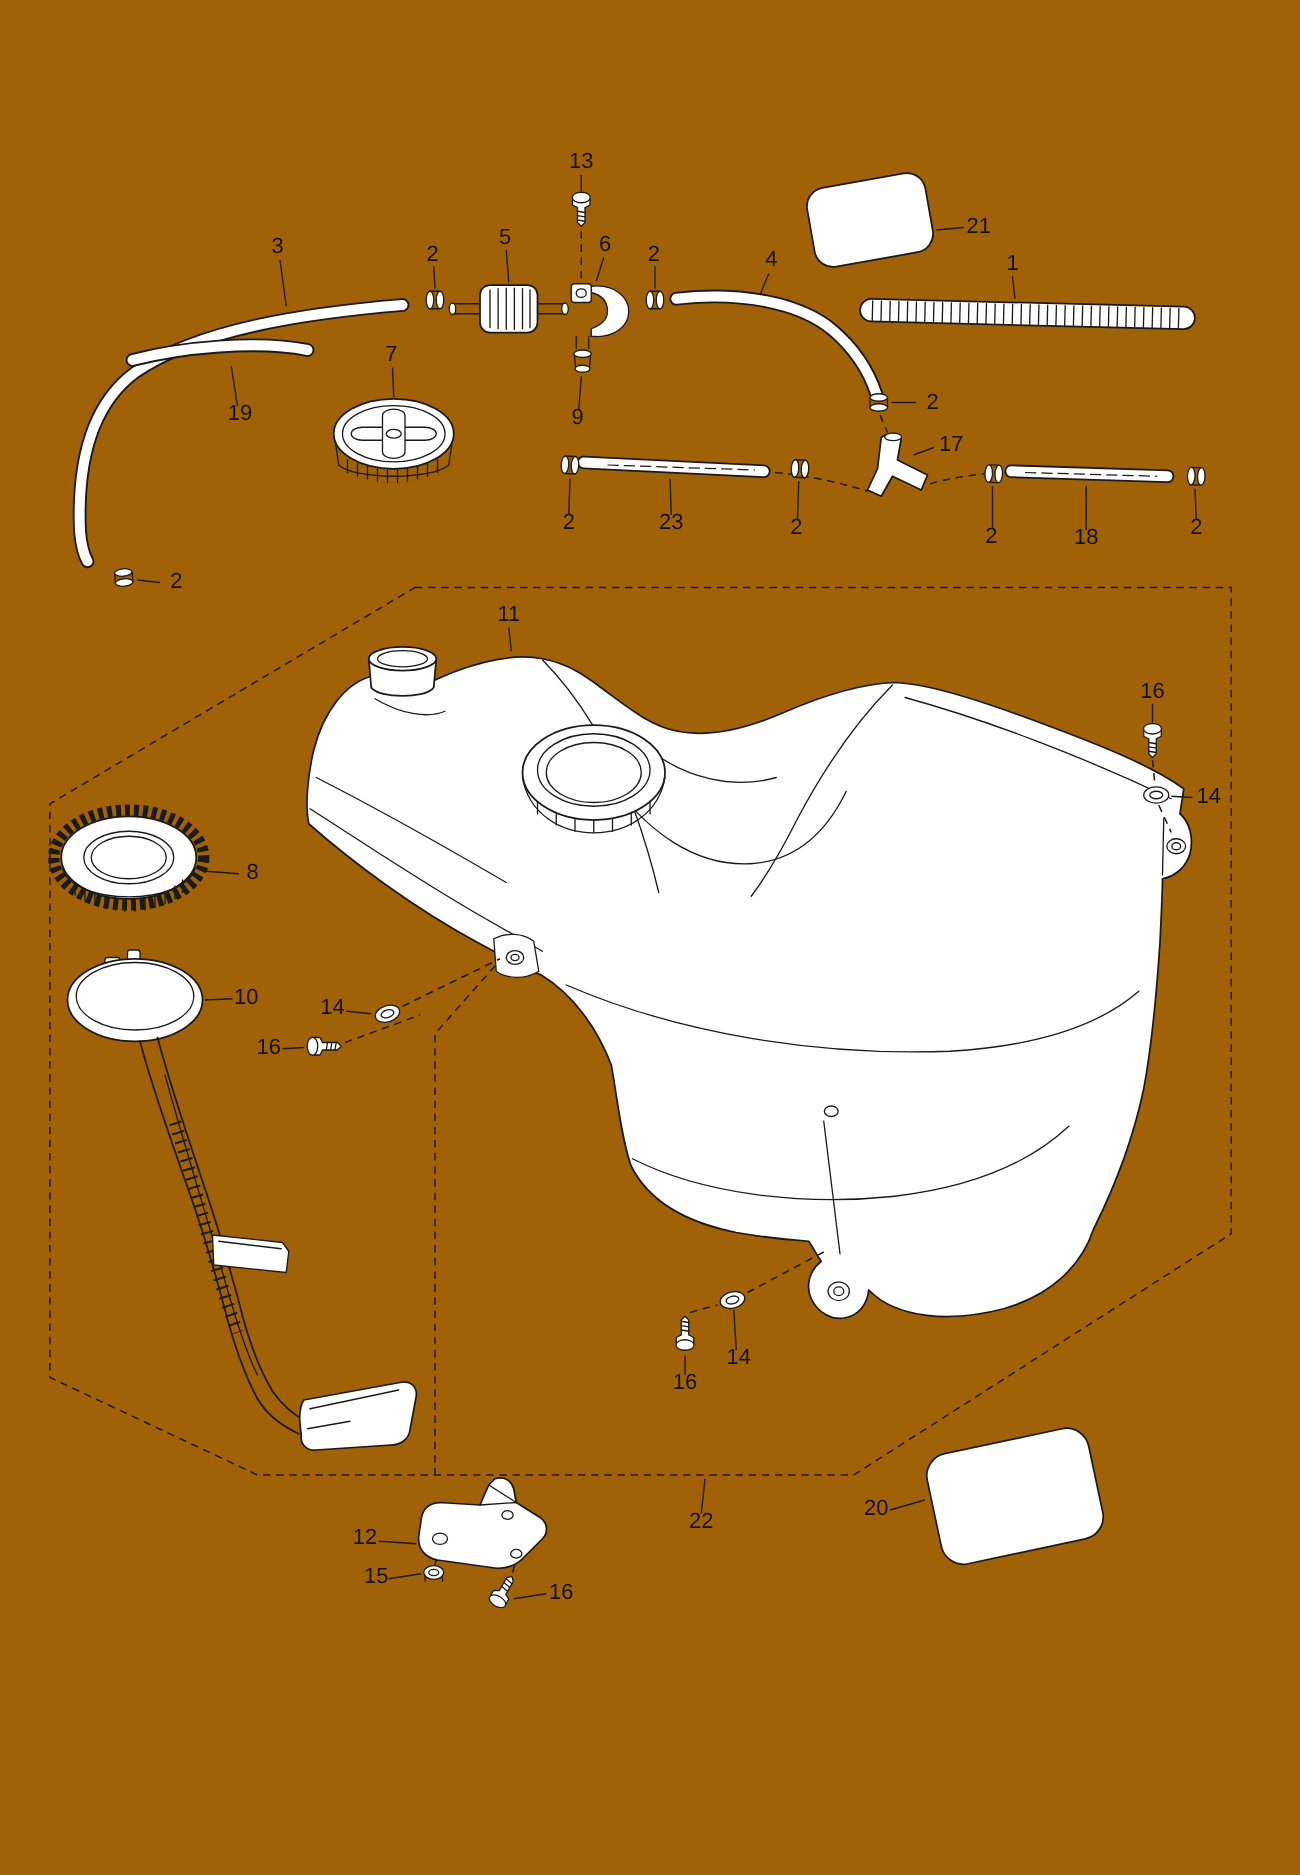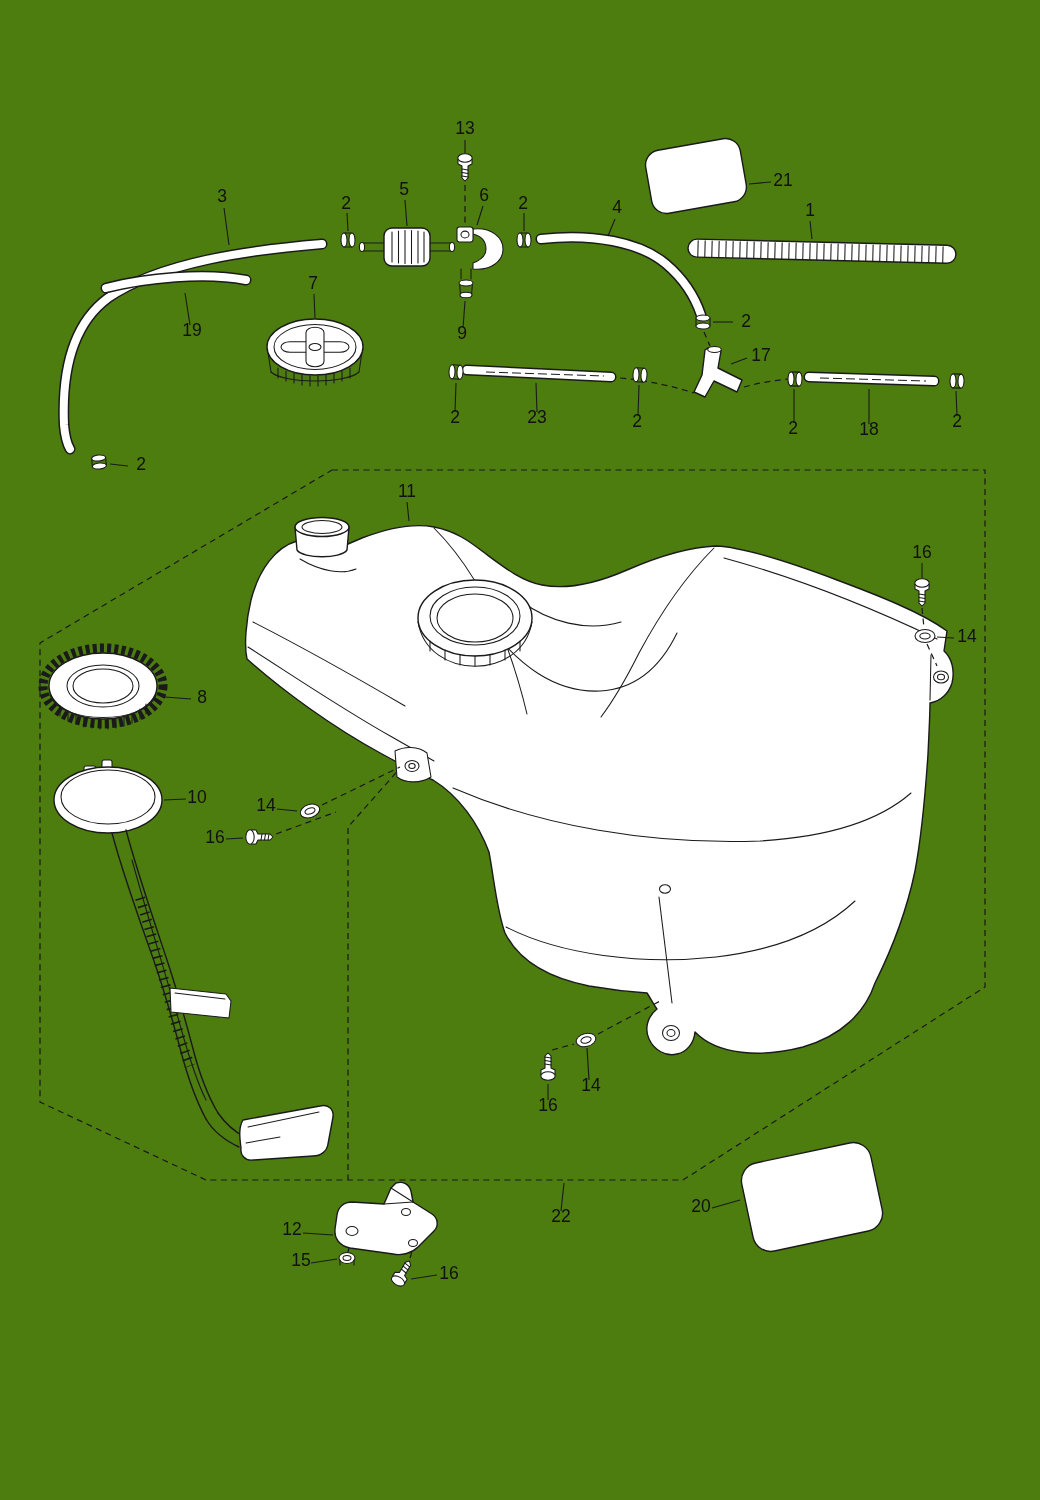--- a/index.html
+++ b/index.html
@@ -1,16 +1,16 @@
 <!DOCTYPE html>
 <html><head>
 <meta charset="utf-8">
 <style>
   html,body{margin:0;padding:0;background:#fff;}
-  .stage{position:relative;width:1040px;height:1500px;background:#4d7c0f;font-family:"Liberation Sans",sans-serif;overflow:hidden;}
+  .stage{position:relative;width:1040px;height:1500px;background:#a16207;font-family:"Liberation Sans",sans-serif;overflow:hidden;}
   svg{position:absolute;left:0;top:0;}
   .ln{fill:none;stroke:#1a1a1a;stroke-width:1.4;stroke-linejoin:round;stroke-linecap:round;}
   .fw{fill:#ffffff;stroke:#1a1a1a;stroke-width:1.4;stroke-linejoin:round;}
   .thin{stroke-width:1.05;}
   .tube-o{fill:none;stroke:#1a1a1a;stroke-width:11;stroke-linecap:round;}
   .tube-i{fill:none;stroke:#ffffff;stroke-width:8;stroke-linecap:round;}
   .dash{fill:none;stroke:#1a1a1a;stroke-width:1.2;stroke-dasharray:6 4.5;}
   .axis{fill:none;stroke:#1a1a1a;stroke-width:1;stroke-dasharray:9 4;}
   .leader{stroke:#1a1a1a;stroke-width:1.1;}
   .hatch{fill:none;stroke:#1a1a1a;stroke-width:10;stroke-dasharray:1.6 6;}

